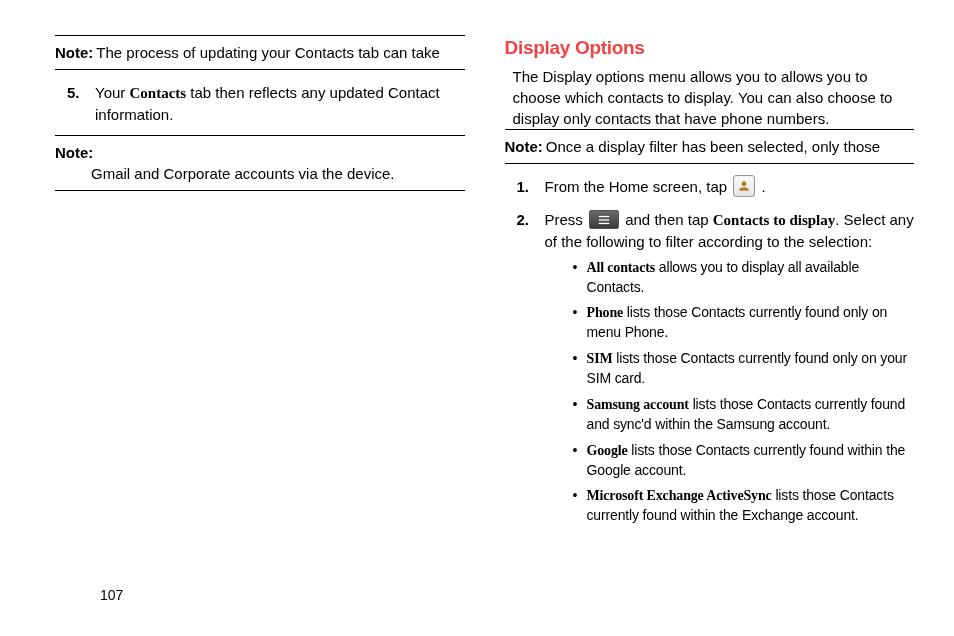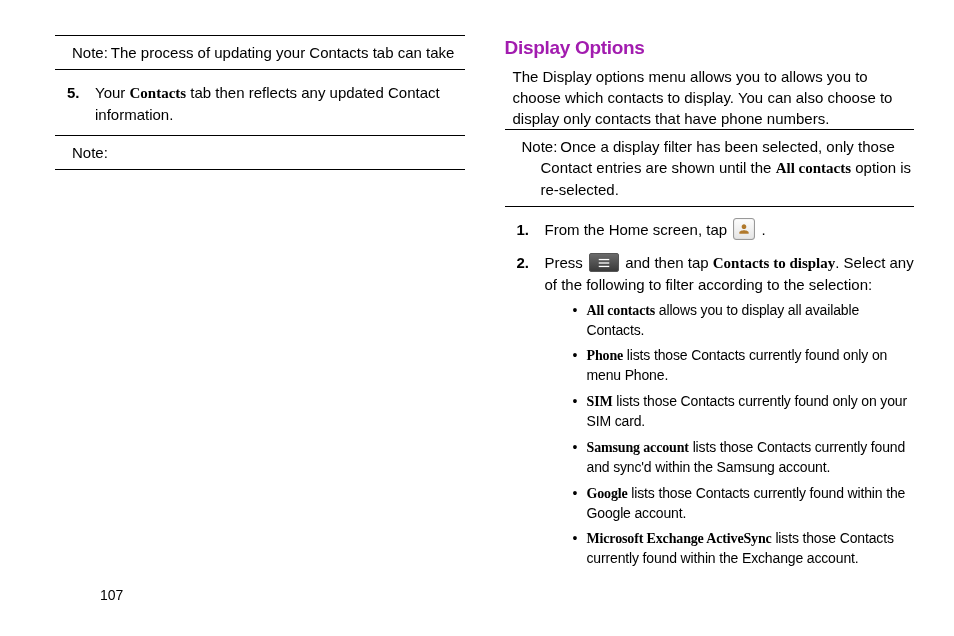--- a/index.html
+++ b/index.html
@@ -25,23 +25,22 @@
     .note-block {
       border-top: 1px solid #000;
       border-bottom: 1px solid #000;
       padding: 6px 0;
       margin-bottom: 12px;
     }
     .note-row {
       display: flex;
     }
     .note-label {
-      font-weight: normal;
+      font-weight: bold;
       flex-shrink: 0;
-      margin-left: 17px;
     }
     .note-text {
       margin-left: 3px;
     }
     .note-indent {
       padding-left: 36px;
     }
     .step-row {
       display: flex;
       margin: 8px 0 10px 12px;
@@ -51,21 +50,21 @@
       width: 28px;
       flex-shrink: 0;
     }
     .step-text {
       flex: 1;
     }
     .section-heading {
       font-family: Arial, Helvetica, sans-serif;
       font-weight: 900;
       font-size: 19px;
-      color: #a21caf;
+      color: #ef4444;
       margin-bottom: 4px;
       font-stretch: condensed;
       letter-spacing: -0.3px;
     }
     .intro {
       margin: 0 0 0 8px;
     }
     .bullet-list {
       margin-left: 28px;
       margin-top: 6px;
@@ -136,37 +135,35 @@
       <div class="step-num">5.</div>
       <div class="step-text">
         <span>Your </span><b>Contacts</b><span> tab then reflects any updated Contact information.</span>
       </div>
     </div>
 
     <div class="note-block">
       <div class="note-row">
         <span class="note-label">Note:</span>
       </div>
+      <div class="note-indent">Gmail and Corporate accounts via the device.</div>
     </div>
 
   </div>
 
   <div class="col">
 
     <div class="section-heading">Display Options</div>
 
     <div class="intro">The Display options menu allows you to allows you to choose which contacts to display. You can also choose to display only contacts that have phone numbers.</div>
 
     <div class="note-block">
       <div class="note-row">
         <span class="note-label">Note:</span>
         <span class="note-text"> Once a display filter has been selected, only those</span>
-      </div>
-      <div class="note-indent">
-        <span>Contact entries are shown until the </span><b>All contacts</b><span> option is re-selected.</span>
       </div>
     </div>
 
     <div class="step-row">
       <div class="step-num">1.</div>
       <div class="step-text">
         <span>From the Home screen, tap </span>
         <span class="icon-box icon-contacts">
           <svg viewBox="0 0 24 24">
               <path fill="#b0782a" d="M12 12c2.2 0 4-1.8 4-4s-1.8-4-4-4-4 1.8-4 4 1.8 4 4 4zm0 2c-2.7 0-8 1.3-8 4v2h16v-2c0-2.7-5.3-4-8-4z"></path>

